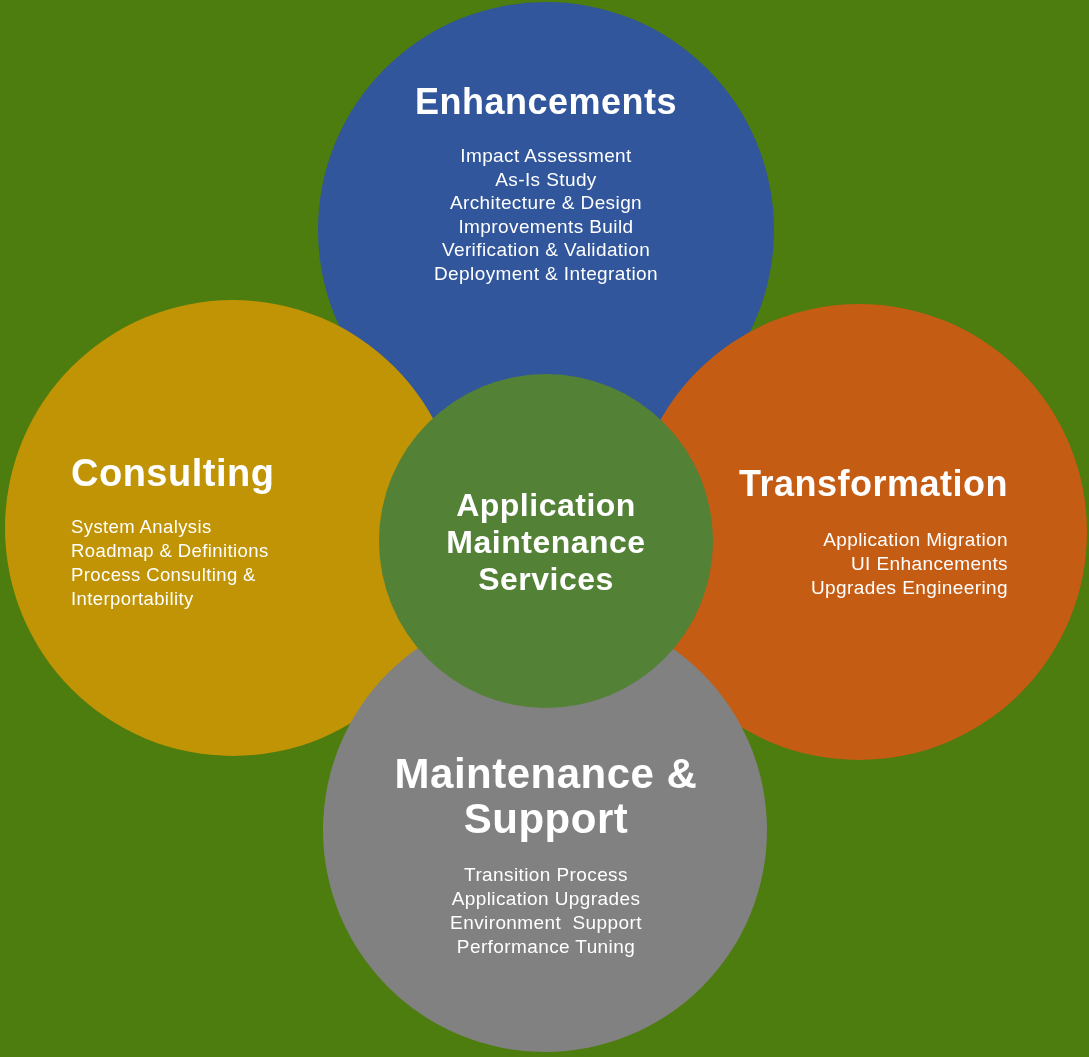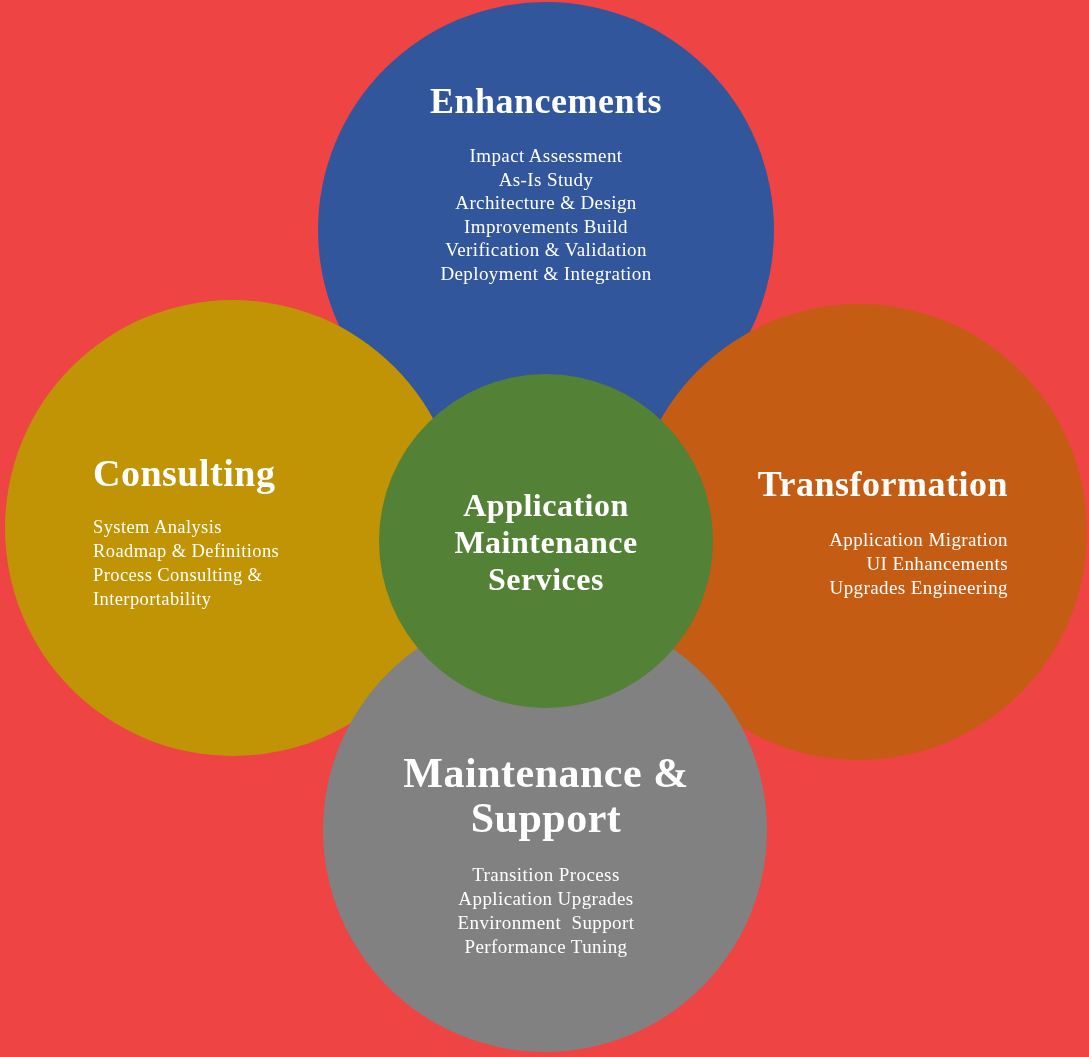--- a/index.html
+++ b/index.html
@@ -1,44 +1,44 @@
 <!DOCTYPE html>
 <html><head>
 <meta charset="utf-8">
 <style>
   * { margin: 0; padding: 0; box-sizing: border-box; }
   html, body { background: #000; }
   .stage {
     position: relative;
     width: 1089px;
     height: 1057px;
-    background: #ef4444;
+    background: #4d7c0f;
     overflow: hidden;
-    font-family: Liberation Serif, serif;
+    font-family: Liberation Sans, sans-serif;
     color: #fff;
   }
   .circle { position: absolute; border-radius: 50%; }
   #c-top    { left: 318px; top: 2px;   width: 456px; height: 456px; z-index: 1; }
   #c-left   { left: 5px;   top: 300px; width: 456px; height: 456px; z-index: 2; }
   #c-right  { left: 631px; top: 304px; width: 456px; height: 456px; z-index: 2; }
   #c-bottom { left: 323px; top: 608px; width: 444px; height: 444px; z-index: 3; }
   #c-center { left: 379px; top: 374px; width: 334px; height: 334px; z-index: 4; }
 
   .textblock { position: absolute; z-index: 10; }
   .title { font-weight: 700; letter-spacing: 0.5px; }
   .list-line { white-space: pre; letter-spacing: 0.4px; font-weight: 400; }
 
   
   .tb-top { left: 318px; top: 80px; width: 456px; text-align: center; }
   .tb-top .title { font-size: 36px; line-height: 43px; }
   .tb-top .list { margin-top: 21px; font-size: 19px; }
   .tb-top .list-line { line-height: 23.5px; }
 
   
-  .tb-left { left: 93px; top: 450px; width: 300px; text-align: left; }
+  .tb-left { left: 71px; top: 450px; width: 300px; text-align: left; }
   .tb-left .title { font-size: 38px; line-height: 46px; }
   .tb-left .list { margin-top: 19px; font-size: 18.5px; }
   .tb-left .list-line { line-height: 24px; }
 
   
   .tb-right { right: 81px; top: 462px; width: 330px; text-align: right; }
   .tb-right .title { font-size: 36px; line-height: 44px; }
   .tb-right .list { margin-top: 22px; font-size: 19px; }
   .tb-right .list-line { line-height: 24px; }
 

